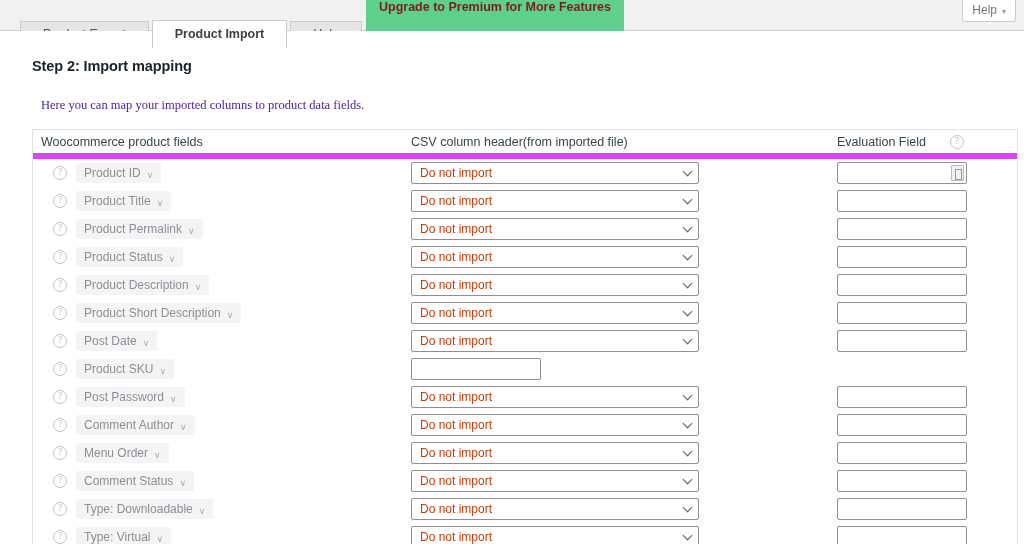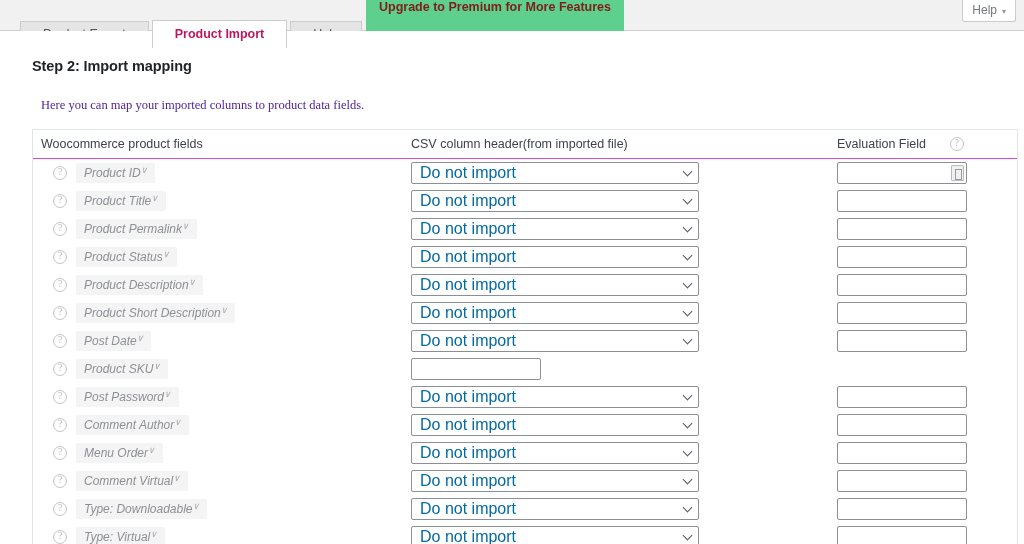--- a/index.html
+++ b/index.html
@@ -32,21 +32,21 @@
     border: 1px solid #ccc;
     border-bottom: none;
     margin-right: 3px;
     cursor: pointer;
     white-space: nowrap;
     position: relative;
     top: 18px;
   }
   .tab.active {
     background: #ffffff;
-    color: #be185d;
+    color: #404040;
     font-weight: bold;
     border-color: #ccc;
     height: 28px;
     line-height: 26px;
     z-index: 3;
   }
   .tab-upgrade {
     height: 37px;
     line-height: 27px;
     padding: 0 13px;
@@ -118,21 +118,21 @@
     margin-top: 16px;
     border: 1px solid #e1e3e5;
     border-bottom: none;
     background: #fff;
     width: 986px;
   }
   .thead {
     display: flex;
     align-items: center;
     height: 29px;
-    border-bottom: 1px solid #d946ef;
+    border-bottom: 6px solid #d946ef;
     padding-left: 8px;
   }
   .th {
     font-size: 12.5px;
     color: #3c434a;
   }
   .th.c1 { width: 370px; }
   .th.c2 { width: 426px; }
   .th.c3 { display: flex; align-items: center; gap: 24px; }
 
@@ -161,50 +161,50 @@
   
   .c1cell {
     width: 370px;
     display: flex;
     align-items: center;
     gap: 9px;
     padding-left: 12px;
   }
   .chip {
     display: inline-flex;
-    align-items: flex-start;
+    align-items: flex-end;
+    gap: 6px;
     background: #f4f4f5;
     color: #8c8f94;
     font-size: 12px;
     padding: 3px 8px 3px 8px;
     border-radius: 2px;
     cursor: pointer;
     white-space: nowrap;
     max-width: 300px;
-    font-style: italic;
   }
   .chip .chev {
     font-size: 9px;
     color: #a7aaad;
     line-height: 1;
     position: relative;
     top: 0px;
   }
 
   
   .c2cell { width: 426px; }
   .sel {
     position: relative;
     width: 288px;
     height: 22px;
     border: 1px solid #8c8f94;
     border-radius: 2px;
     background: #fff;
-    font-size: 16px;
-    color: #0369a1;
+    font-size: 12px;
+    color: #c2410c;
     display: flex;
     align-items: center;
     padding: 0 22px 0 8px;
     cursor: pointer;
     white-space: nowrap;
     overflow: hidden;
   }
   .sel .chev {
     position: absolute;
     right: 7px; top: 50%;
@@ -473,21 +473,21 @@
             </div>
           </div>
           <div class="c3cell">
             <div class="evalbox"></div>
           </div>
         </div>
         <div class="trow">
           <div class="c1cell">
             <span class="qmark">?</span>
             <span class="chip">
-              <span>Comment Virtual</span>
+              <span>Comment Status</span>
               <span class="chev">∨</span>
             </span>
           </div>
           <div class="c2cell">
             <div class="sel">
               <span>Do not import</span>
               <span class="chev"></span>
             </div>
           </div>
           <div class="c3cell">

